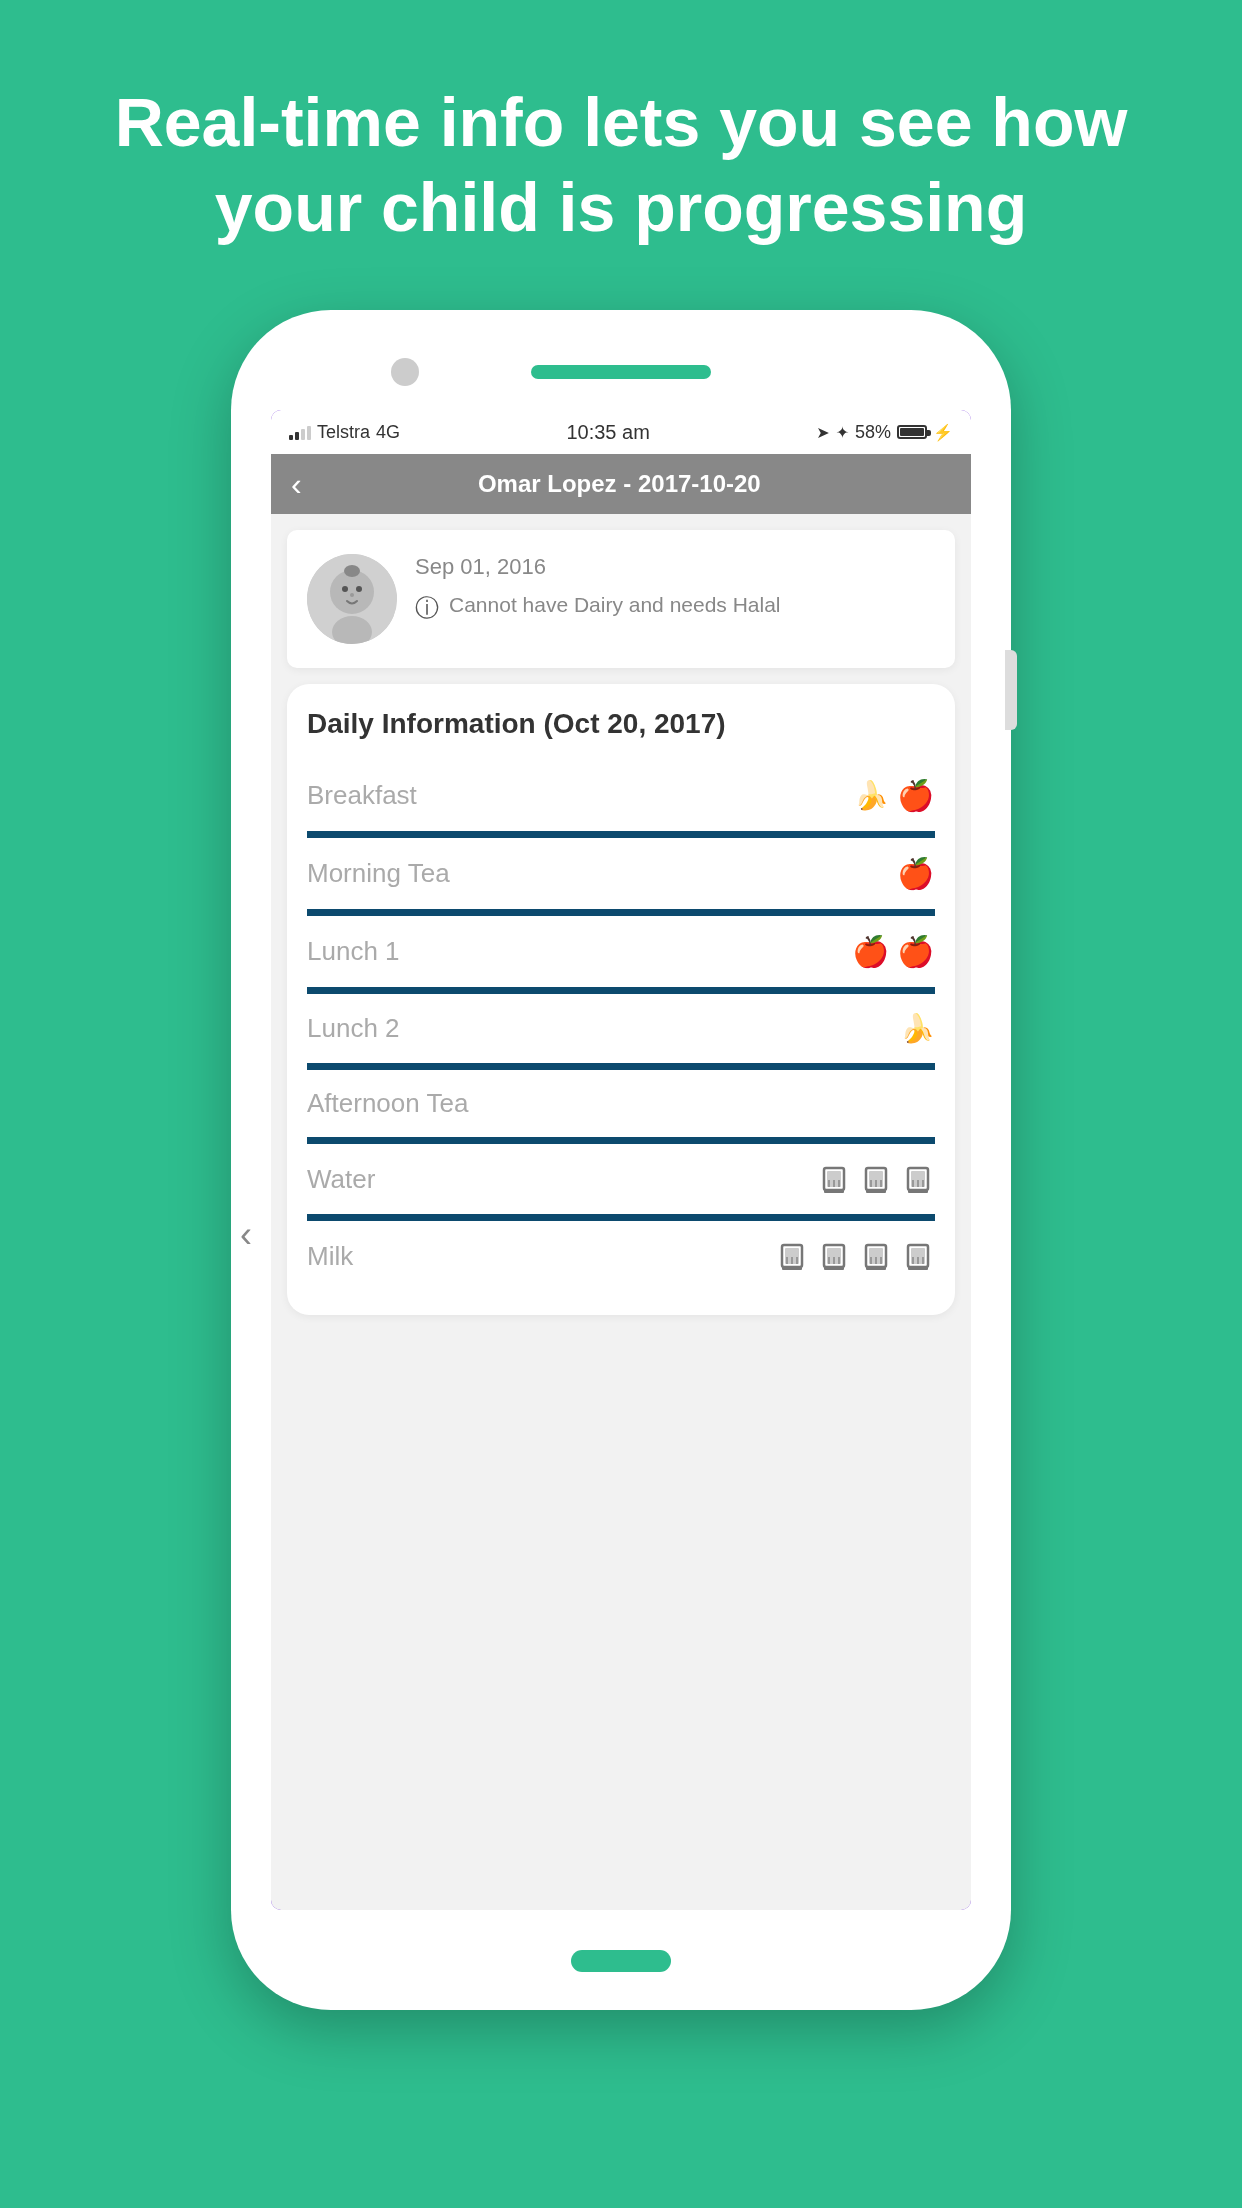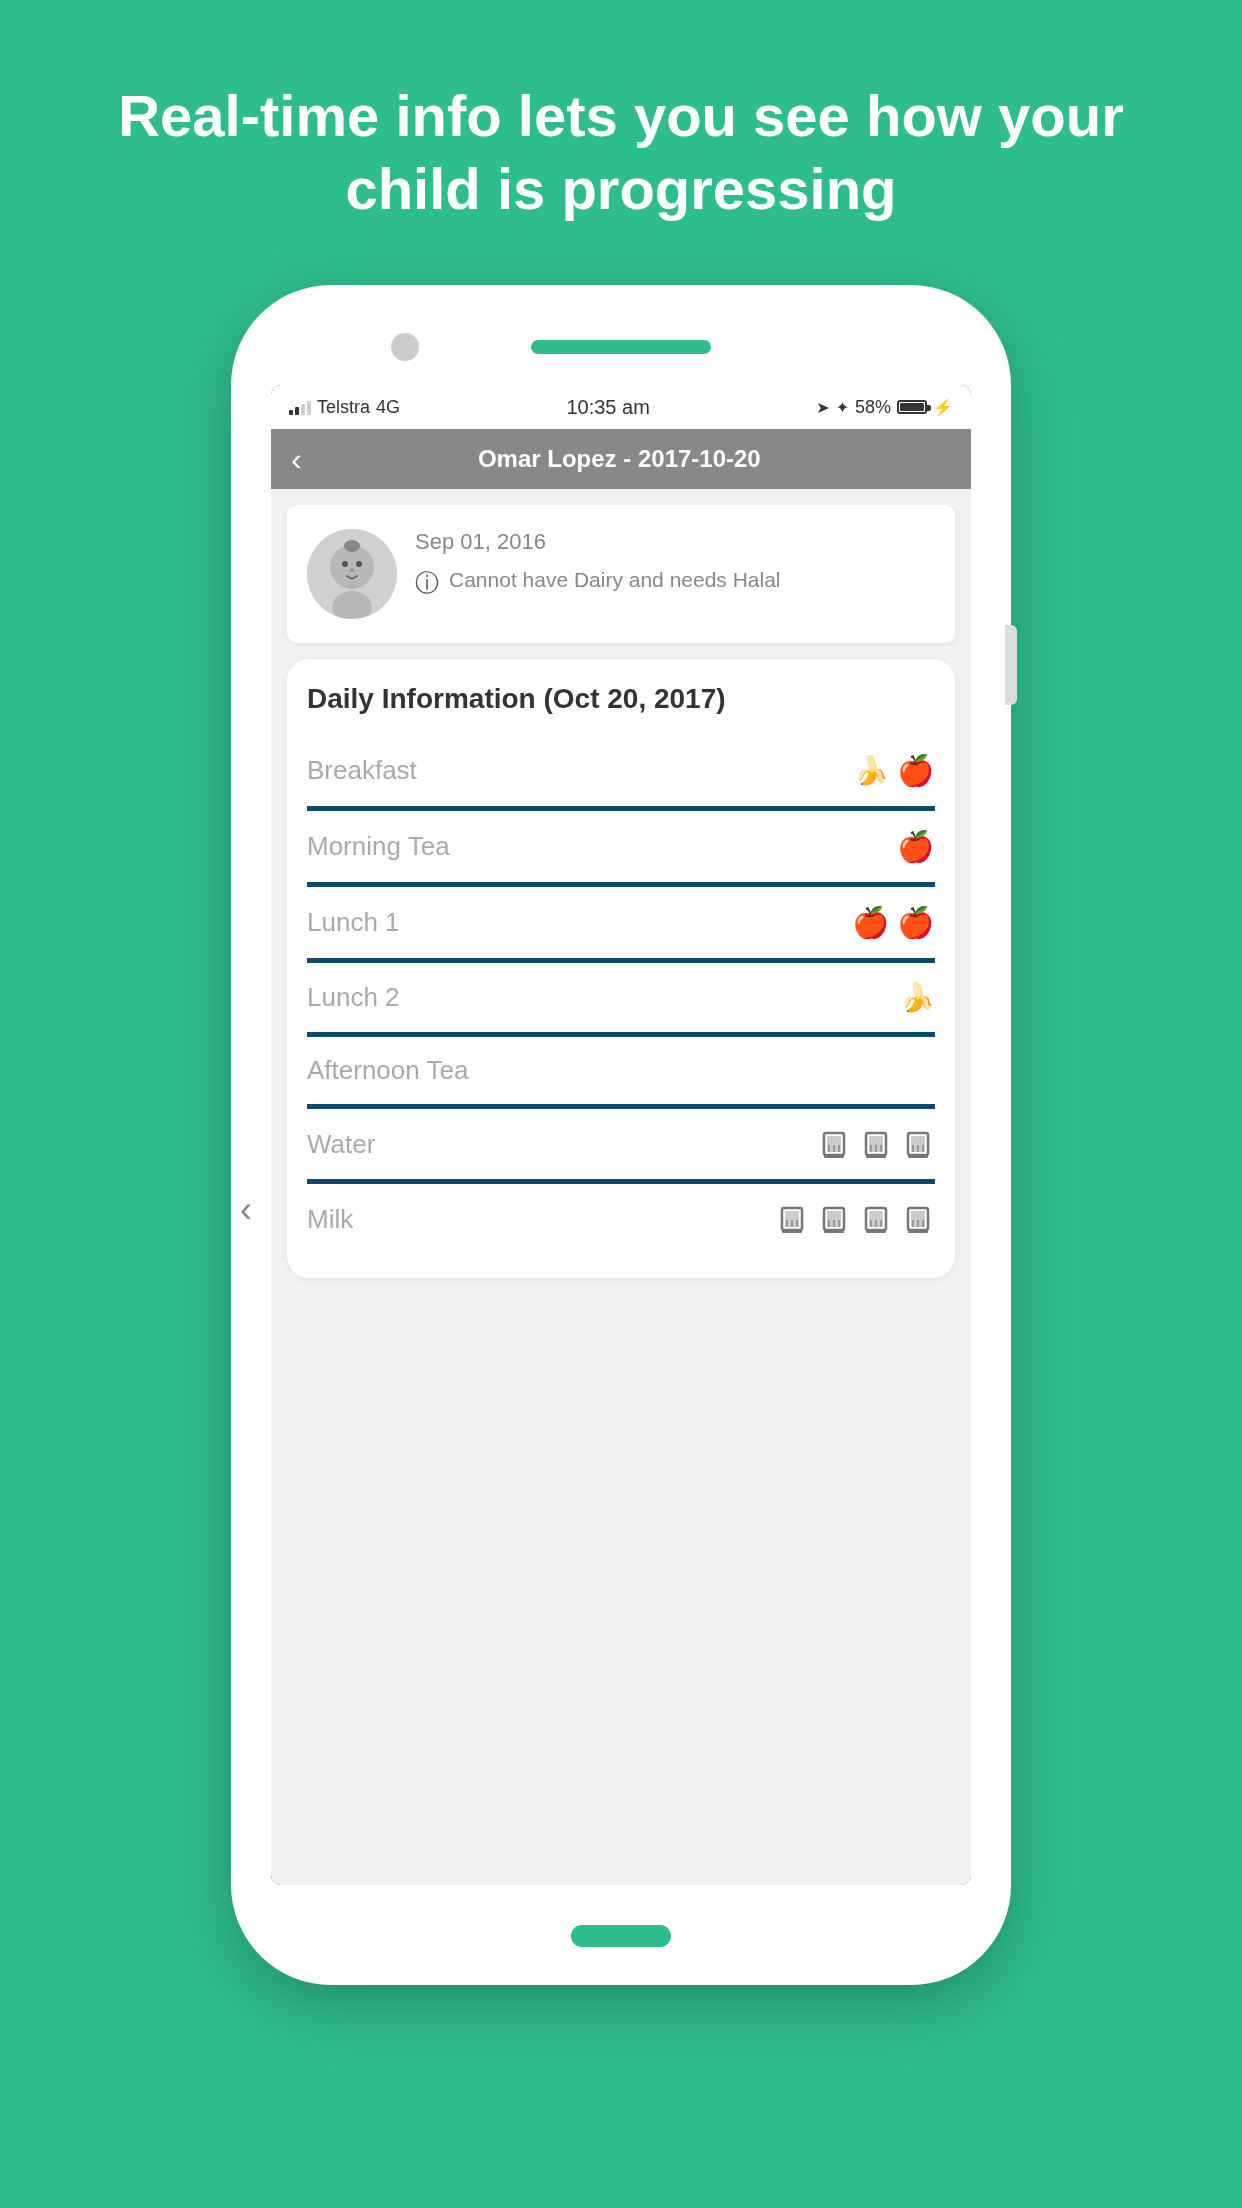--- a/index.html
+++ b/index.html
@@ -10,21 +10,21 @@
       background-color: #2EBD8E;
       font-family: -apple-system, 'Helvetica Neue', Arial, sans-serif;
       overflow: hidden;
       display: flex;
       flex-direction: column;
       align-items: center;
     }
 
     .headline {
       color: white;
-      font-size: 58px;
+      font-size: 68px;
       font-weight: 600;
       text-align: center;
       padding: 80px 100px 60px;
       line-height: 1.25;
     }
 
     .phone-wrapper {
       position: relative;
       width: 780px;
       height: 1700px;
@@ -283,21 +283,21 @@
       font-weight: 700;
       color: #333;
       margin-bottom: 20px;
     }
 
     .meal-row {
       display: flex;
       align-items: center;
       justify-content: space-between;
       padding: 18px 0;
-      border-bottom: 5px solid #0c4a6e;
+      border-bottom: 7px solid #0c4a6e;
     }
 
     .meal-row:last-child {
       border-bottom: none;
     }
 
     .meal-label {
       color: #aaa;
       font-size: 26px;
     }

